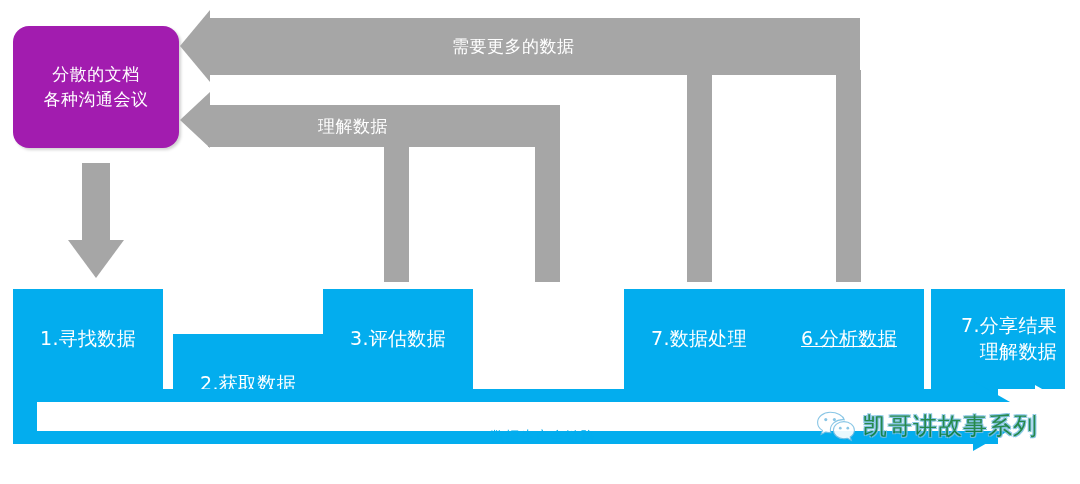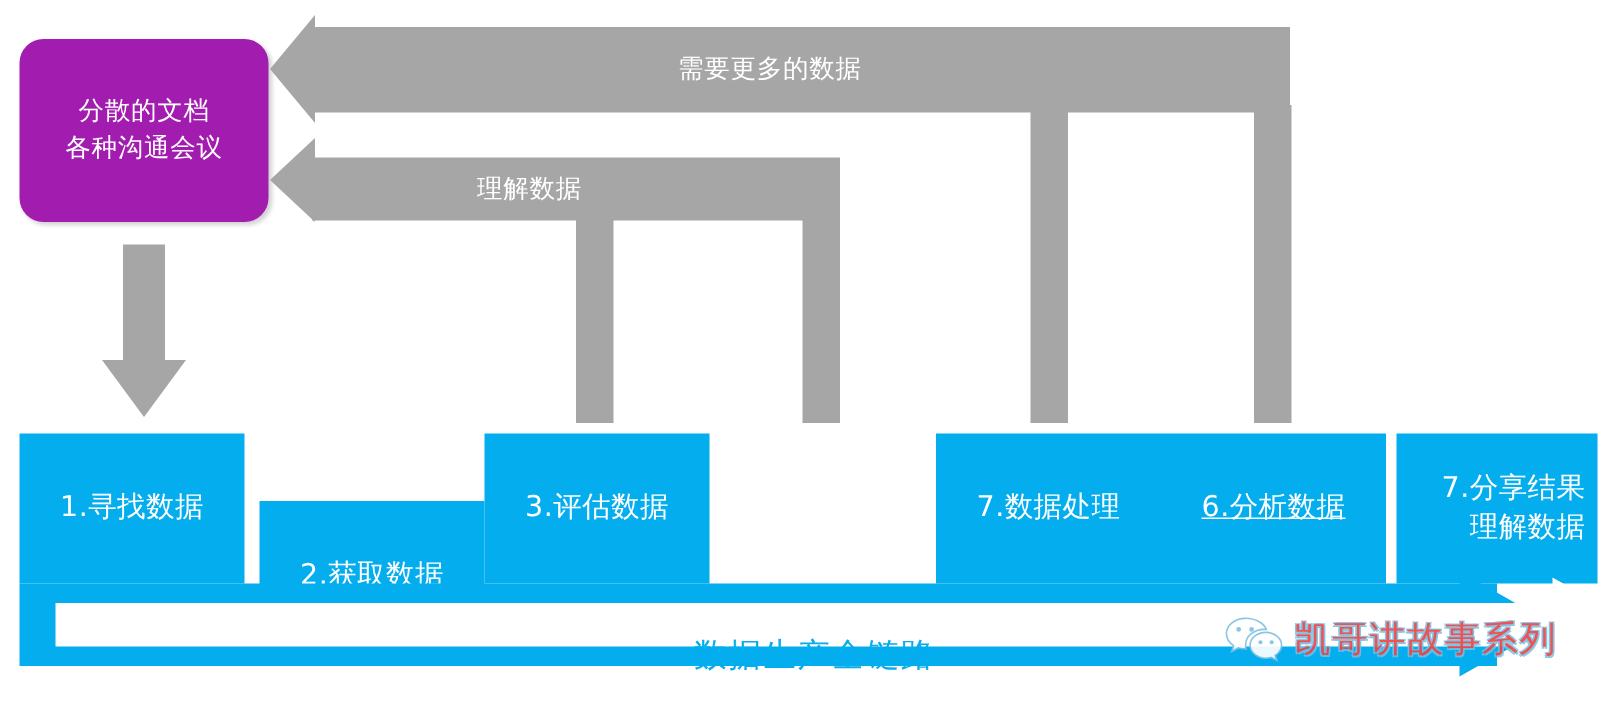--- a/index.html
+++ b/index.html
@@ -144,42 +144,42 @@
     left: 1022px;
     top: -4px;
     width: 0;
     height: 0;
     border-top: 18px solid transparent;
     border-bottom: 18px solid transparent;
     border-left: 32px solid #ffffff;
   }
   .chain-label {
     color: #03ADEE;
-    font-size: 22px;
+    font-size: 14px;
     letter-spacing: 1px;
     white-space: nowrap;
     position: relative;
     left: 4px;
     margin-top: 40px;
   }
 
   
   .watermark {
     position: absolute;
     left: 816px;
     top: 410px;
     display: flex;
     align-items: center;
     gap: 7px;
     opacity: 0.92;
     pointer-events: none;
   }
   .wm-text {
     font-size: 24px;
-    color: #ef4444;
+    color: #15803d;
     letter-spacing: 1px;
     text-shadow:
       -1px -1px 0 rgba(120,190,225,.9),
        1px -1px 0 rgba(120,190,225,.9),
       -1px  1px 0 rgba(120,190,225,.9),
        1px  1px 0 rgba(120,190,225,.9);
     white-space: nowrap;
   }
   .wechat-icon { display:block; }
 </style>

